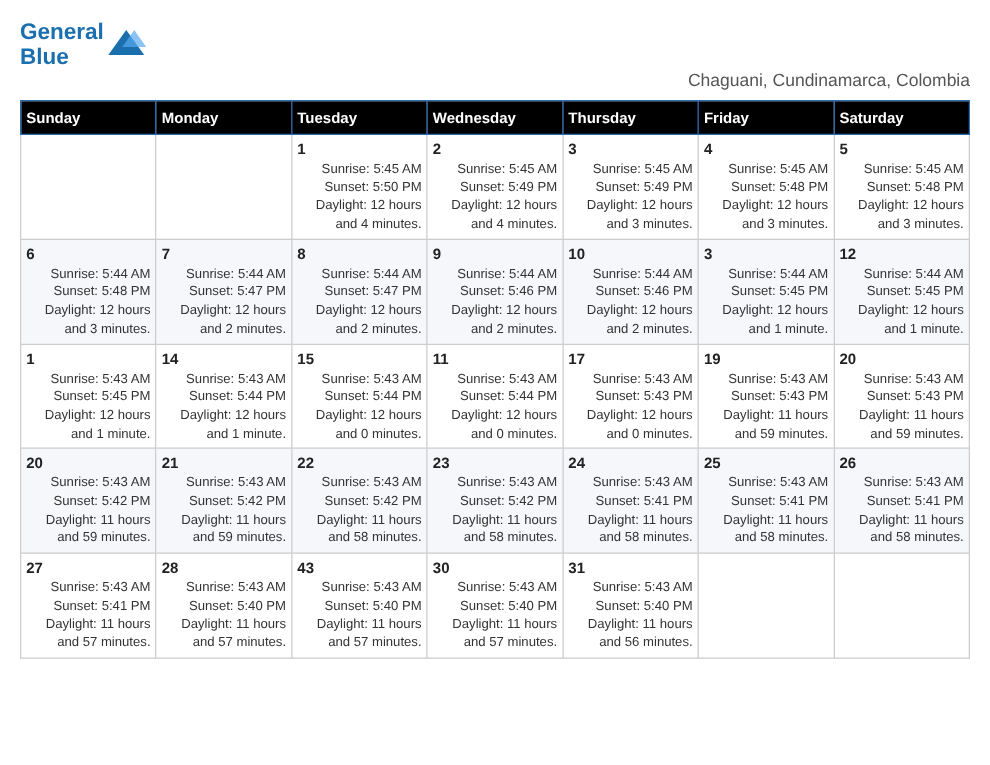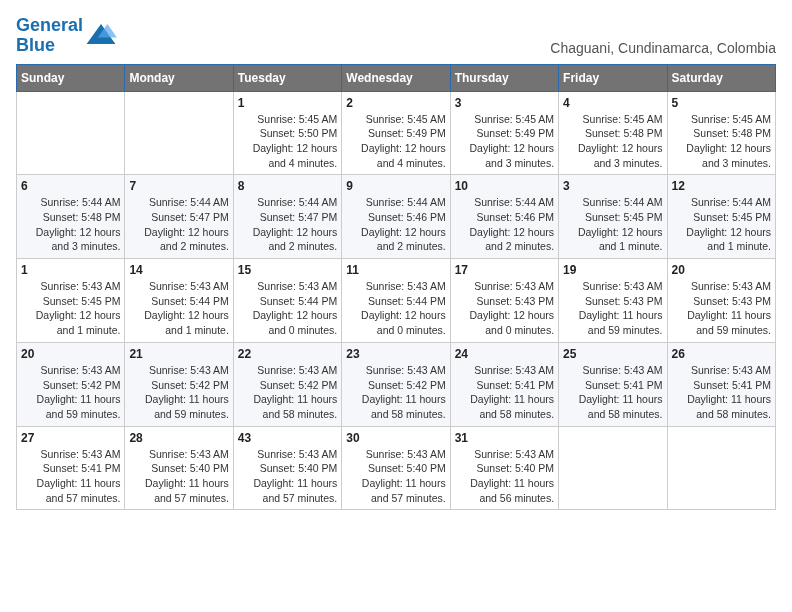--- a/index.html
+++ b/index.html
@@ -6,21 +6,21 @@
     body {
       font-family: Arial, sans-serif;
       background: #fff;
       width: 792px;
       min-height: 612px;
       padding: 16px;
     }
     .header {
       display: flex;
       justify-content: space-between;
-      align-items: flex-end;
+      align-items: flex-start;
       margin-bottom: 8px;
     }
     .logo {
       display: flex;
       align-items: center;
       gap: 0;
     }
     .logo-text {
       font-size: 18px;
       font-weight: bold;
@@ -38,28 +38,29 @@
     }
     .month-title {
       font-size: 36px;
       font-weight: bold;
       color: #333;
       line-height: 1.1;
     }
     .subtitle {
       font-size: 14px;
       color: #555;
+      margin-top: 40px;
     }
     .calendar {
       width: 100%;
       border-collapse: collapse;
       font-size: 11px;
     }
     .calendar th {
-      background: #737373;
+      background: #000000;
       color: #fff;
       padding: 6px 4px;
       text-align: left;
       font-size: 12px;
       font-weight: bold;
       border: 1px solid #2a6aaf;
     }
     .calendar td {
       border: 1px solid #ccc;
       vertical-align: top;

